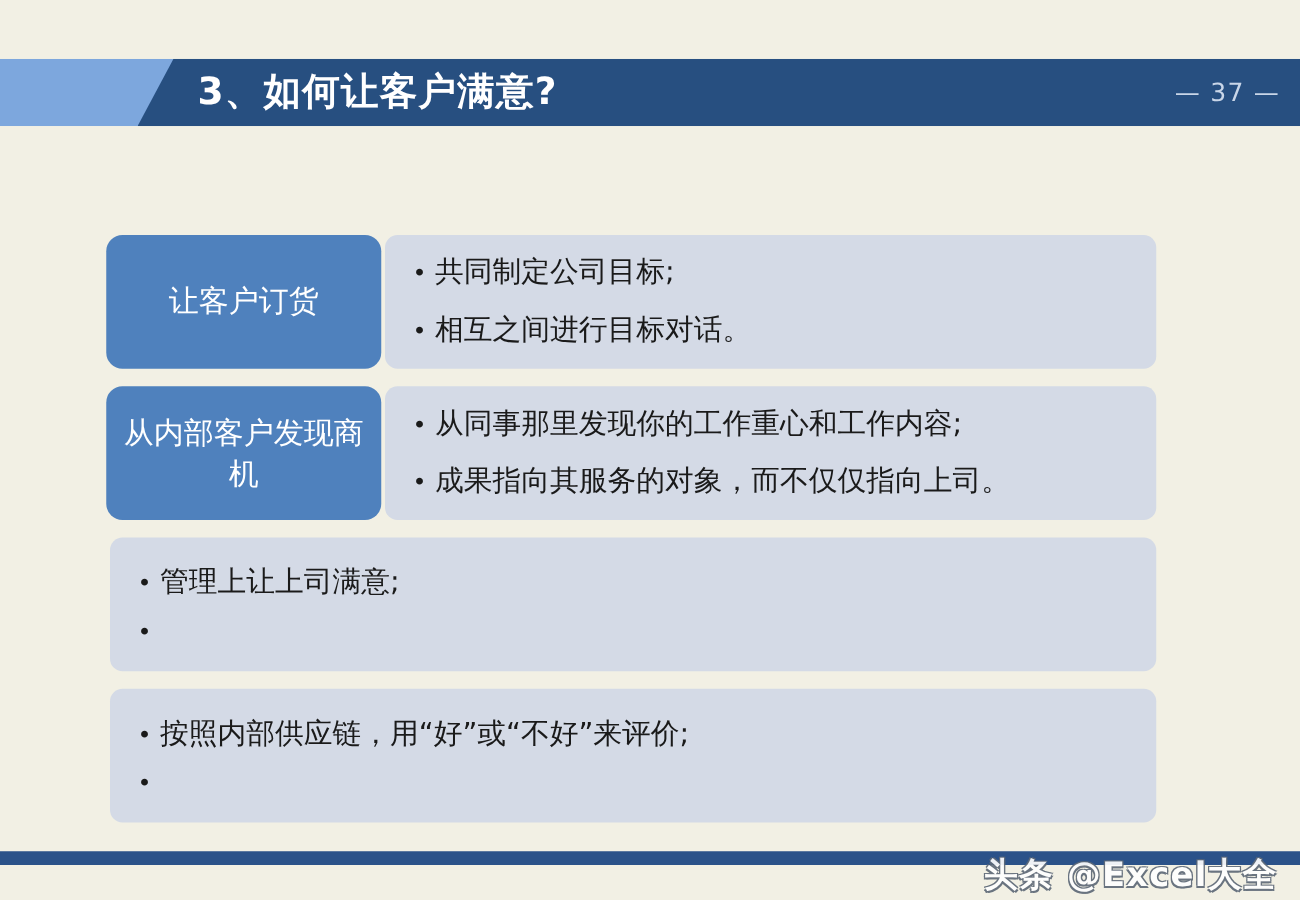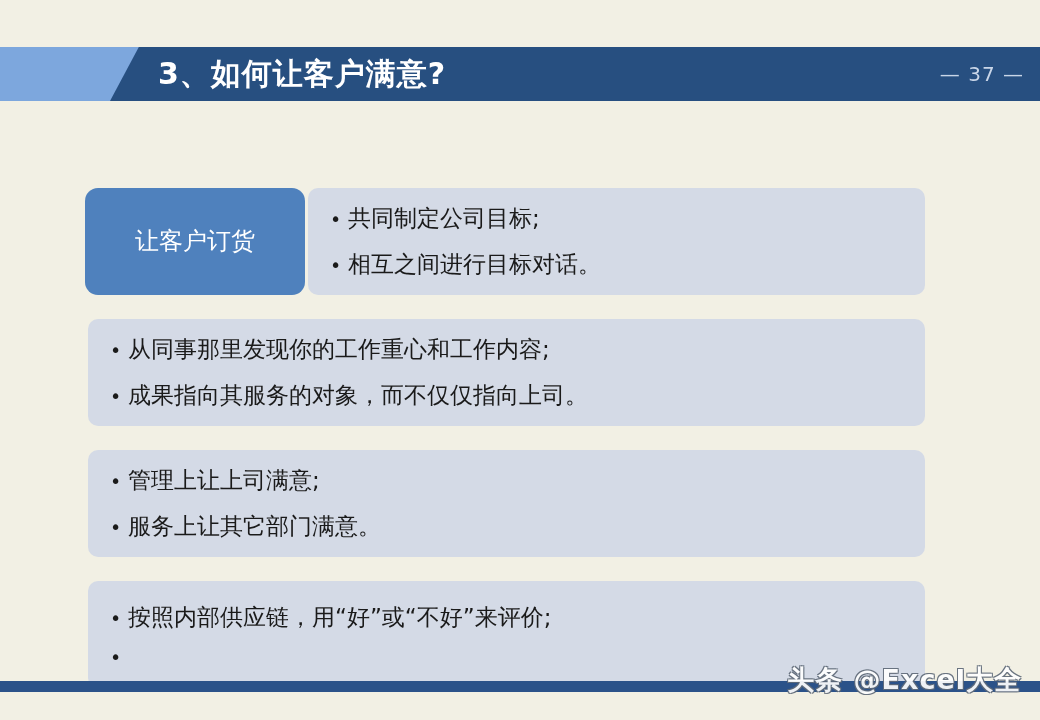--- a/index.html
+++ b/index.html
@@ -77,21 +77,21 @@
   .rows {
     position: absolute;
     left: 85px;
     top: 188px;
     width: 840px;
   }
   .row {
     position: relative;
     display: flex;
     align-items: stretch;
-    margin-bottom: 24px;
+    margin-bottom: 14px;
     height: 107px;
   }
   .row-label {
     width: 220px;
     flex: 0 0 220px;
     background: #4f81bd;
     border-radius: 13px;
     color: #ffffff;
     font-size: 24px;
     line-height: 1.35;
@@ -138,21 +138,21 @@
     position: absolute;
     left: 0;
     top: 681px;
     width: 1040px;
     height: 11px;
     background: #2b5289;
   }
   .watermark {
     position: absolute;
     right: 18px;
-    top: 662px;
+    top: 682px;
     font-size: 27px;
     font-weight: bold;
     color: #ffffff;
     text-shadow:
       -1px -1px 0 #5f6a78,
        1px -1px 0 #5f6a78,
       -1px  1px 0 #5f6a78,
        1px  1px 0 #5f6a78;
     white-space: nowrap;
     letter-spacing: 1px;
@@ -181,41 +181,41 @@
           <span class="bullet-text">共同制定公司目标;</span>
         </div>
         <div class="bullet-line">
           <span class="bullet-dot">•</span>
           <span class="bullet-text">相互之间进行目标对话。</span>
         </div>
       </div>
     </div>
 
     <div class="row">
+      <div class="row-label">从内部客户发现商机</div>
       <div class="row-content">
         <div class="bullet-line">
           <span class="bullet-dot">•</span>
           <span class="bullet-text">从同事那里发现你的工作重心和工作内容;</span>
         </div>
         <div class="bullet-line">
           <span class="bullet-dot">•</span>
           <span class="bullet-text">成果指向其服务的对象，而不仅仅指向上司。</span>
         </div>
       </div>
     </div>
 
     <div class="row">
       <div class="row-content">
         <div class="bullet-line">
           <span class="bullet-dot">•</span>
           <span class="bullet-text">管理上让上司满意;</span>
         </div>
         <div class="bullet-line">
           <span class="bullet-dot">•</span>
-          <span class="bullet-text">服务上让其它部门满意。</span>
         </div>
       </div>
     </div>
 
     <div class="row">
       <div class="row-content">
         <div class="bullet-line">
           <span class="bullet-dot">•</span>
           <span class="bullet-text">按照内部供应链，用“好”或“不好”来评价;</span>
         </div>

